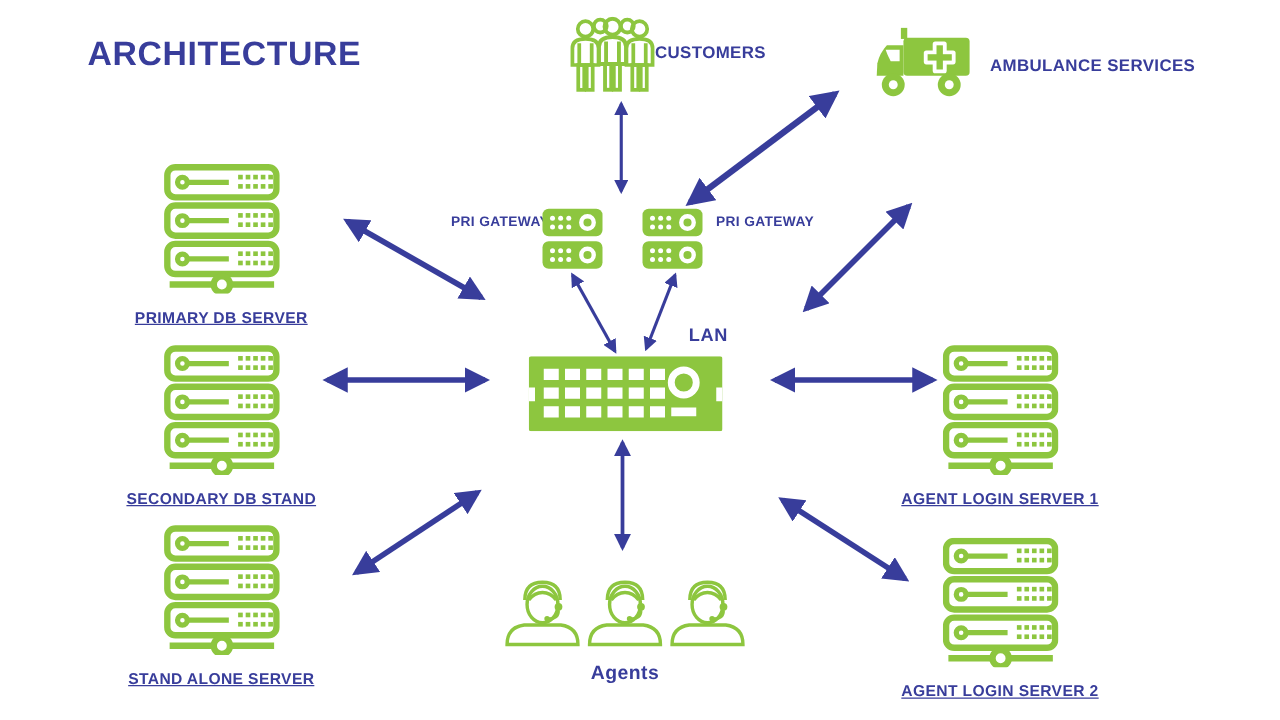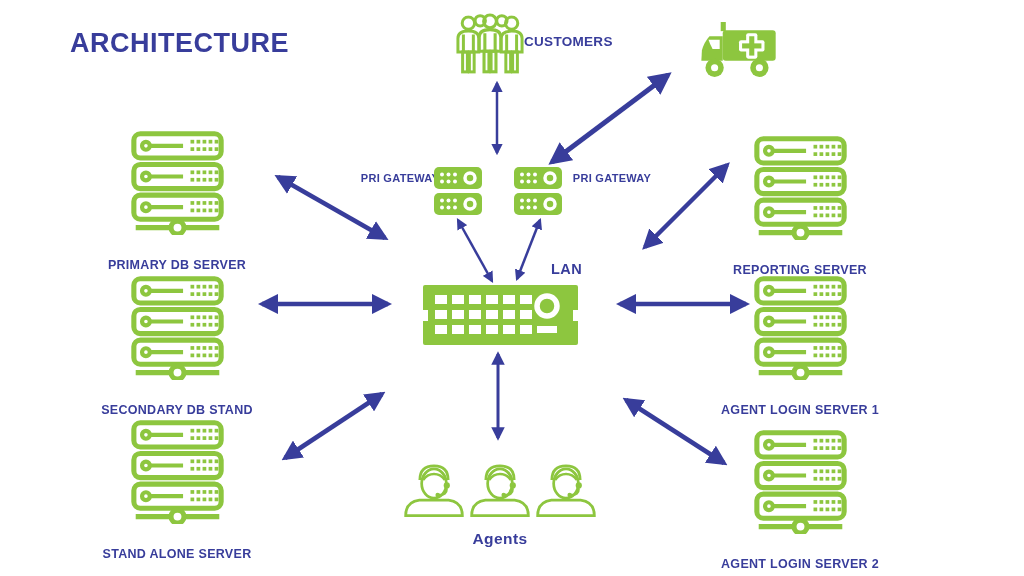--- a/index.html
+++ b/index.html
@@ -12,21 +12,21 @@
   #arrows marker path { fill:var(--blue); }
   .abs { position:absolute; }
   .page-title { left:42px; top:28px; font-size:27px; font-weight:800; color:var(--blue); letter-spacing:.5px;margin-left:28px; }
   .node-label { color:var(--blue); font-weight:700; font-size:12.5px; letter-spacing:.3px; text-align:center; }
   .side-label { color:var(--blue); font-weight:700; font-size:13.5px; letter-spacing:.3px; white-space:nowrap; }
   .gw-label { color:var(--blue); font-weight:700; font-size:11px; line-height:15px; text-align:center; letter-spacing:.3px; }
   .lan-label { color:var(--blue); font-weight:700; font-size:14.5px; letter-spacing:.5px; }
   .agents-label { color:var(--blue); font-weight:700; font-size:15.5px; letter-spacing:.4px; text-align:center; }
   .server-node { width:164px; text-align:center; }
   .server-node svg { display:block; margin:0 auto; }
-  .server-node .node-label { margin-top:23px; }
+  .server-node .node-label { margin-top:12px;text-decoration:underline; }
   .agents-row { display:flex; justify-content:center; gap:2px; }
 </style>
 </head>
 <body>
 
 <div class="canvas">
 
   <svg width="0" height="0" style="position:absolute">
     <defs>
 
@@ -198,20 +198,21 @@
         </g>
     </svg>
   </div>
   <div class="abs side-label" style="left:524px; top:34px;">CUSTOMERS</div>
 
   <div class="abs" style="left:696px; top:22px; width:82px; height:57px;">
     <svg width="82" height="57" viewBox="0 0 80 56">
         <use href="#sym-ambulance"></use>
       </svg>
   </div>
+  <div class="abs side-label" style="left:792px; top:45px;">AMBULANCE SERVICES</div>
 
   <div class="abs gw-label" style="left:360px; top:171px; width:80px;">PRI GATEWAY</div>
   <div class="abs" style="left:433px; top:166px;">
     <svg width="50" height="50" viewBox="0 0 50 50">
         <use href="#sym-gateway"></use>
       </svg>
   </div>
   <div class="abs" style="left:513px; top:166px;">
     <svg width="50" height="50" viewBox="0 0 50 50">
         <use href="#sym-gateway"></use>
@@ -238,26 +239,20 @@
       </svg>
     <div class="node-label">SECONDARY DB STAND</div>
   </div>
   <div class="abs server-node" style="left:95px; top:420px;">
     <svg width="93" height="104" viewBox="0 0 100 112">
         <use href="#sym-server"></use>
       </svg>
     <div class="node-label">STAND ALONE SERVER</div>
   </div>
 
-  <div class="abs server-node" style="left:718px; top:136px;">
-    <svg width="93" height="104" viewBox="0 0 100 112">
-        <use href="#sym-server"></use>
-      </svg>
-    <div class="node-label">REPORTING SERVER</div>
-  </div>
   <div class="abs server-node" style="left:718px; top:276px;">
     <svg width="93" height="104" viewBox="0 0 100 112">
         <use href="#sym-server"></use>
       </svg>
     <div class="node-label">AGENT LOGIN SERVER 1</div>
   </div>
   <div class="abs server-node" style="left:718px; top:430px;">
     <svg width="93" height="104" viewBox="0 0 100 112">
         <use href="#sym-server"></use>
       </svg>

